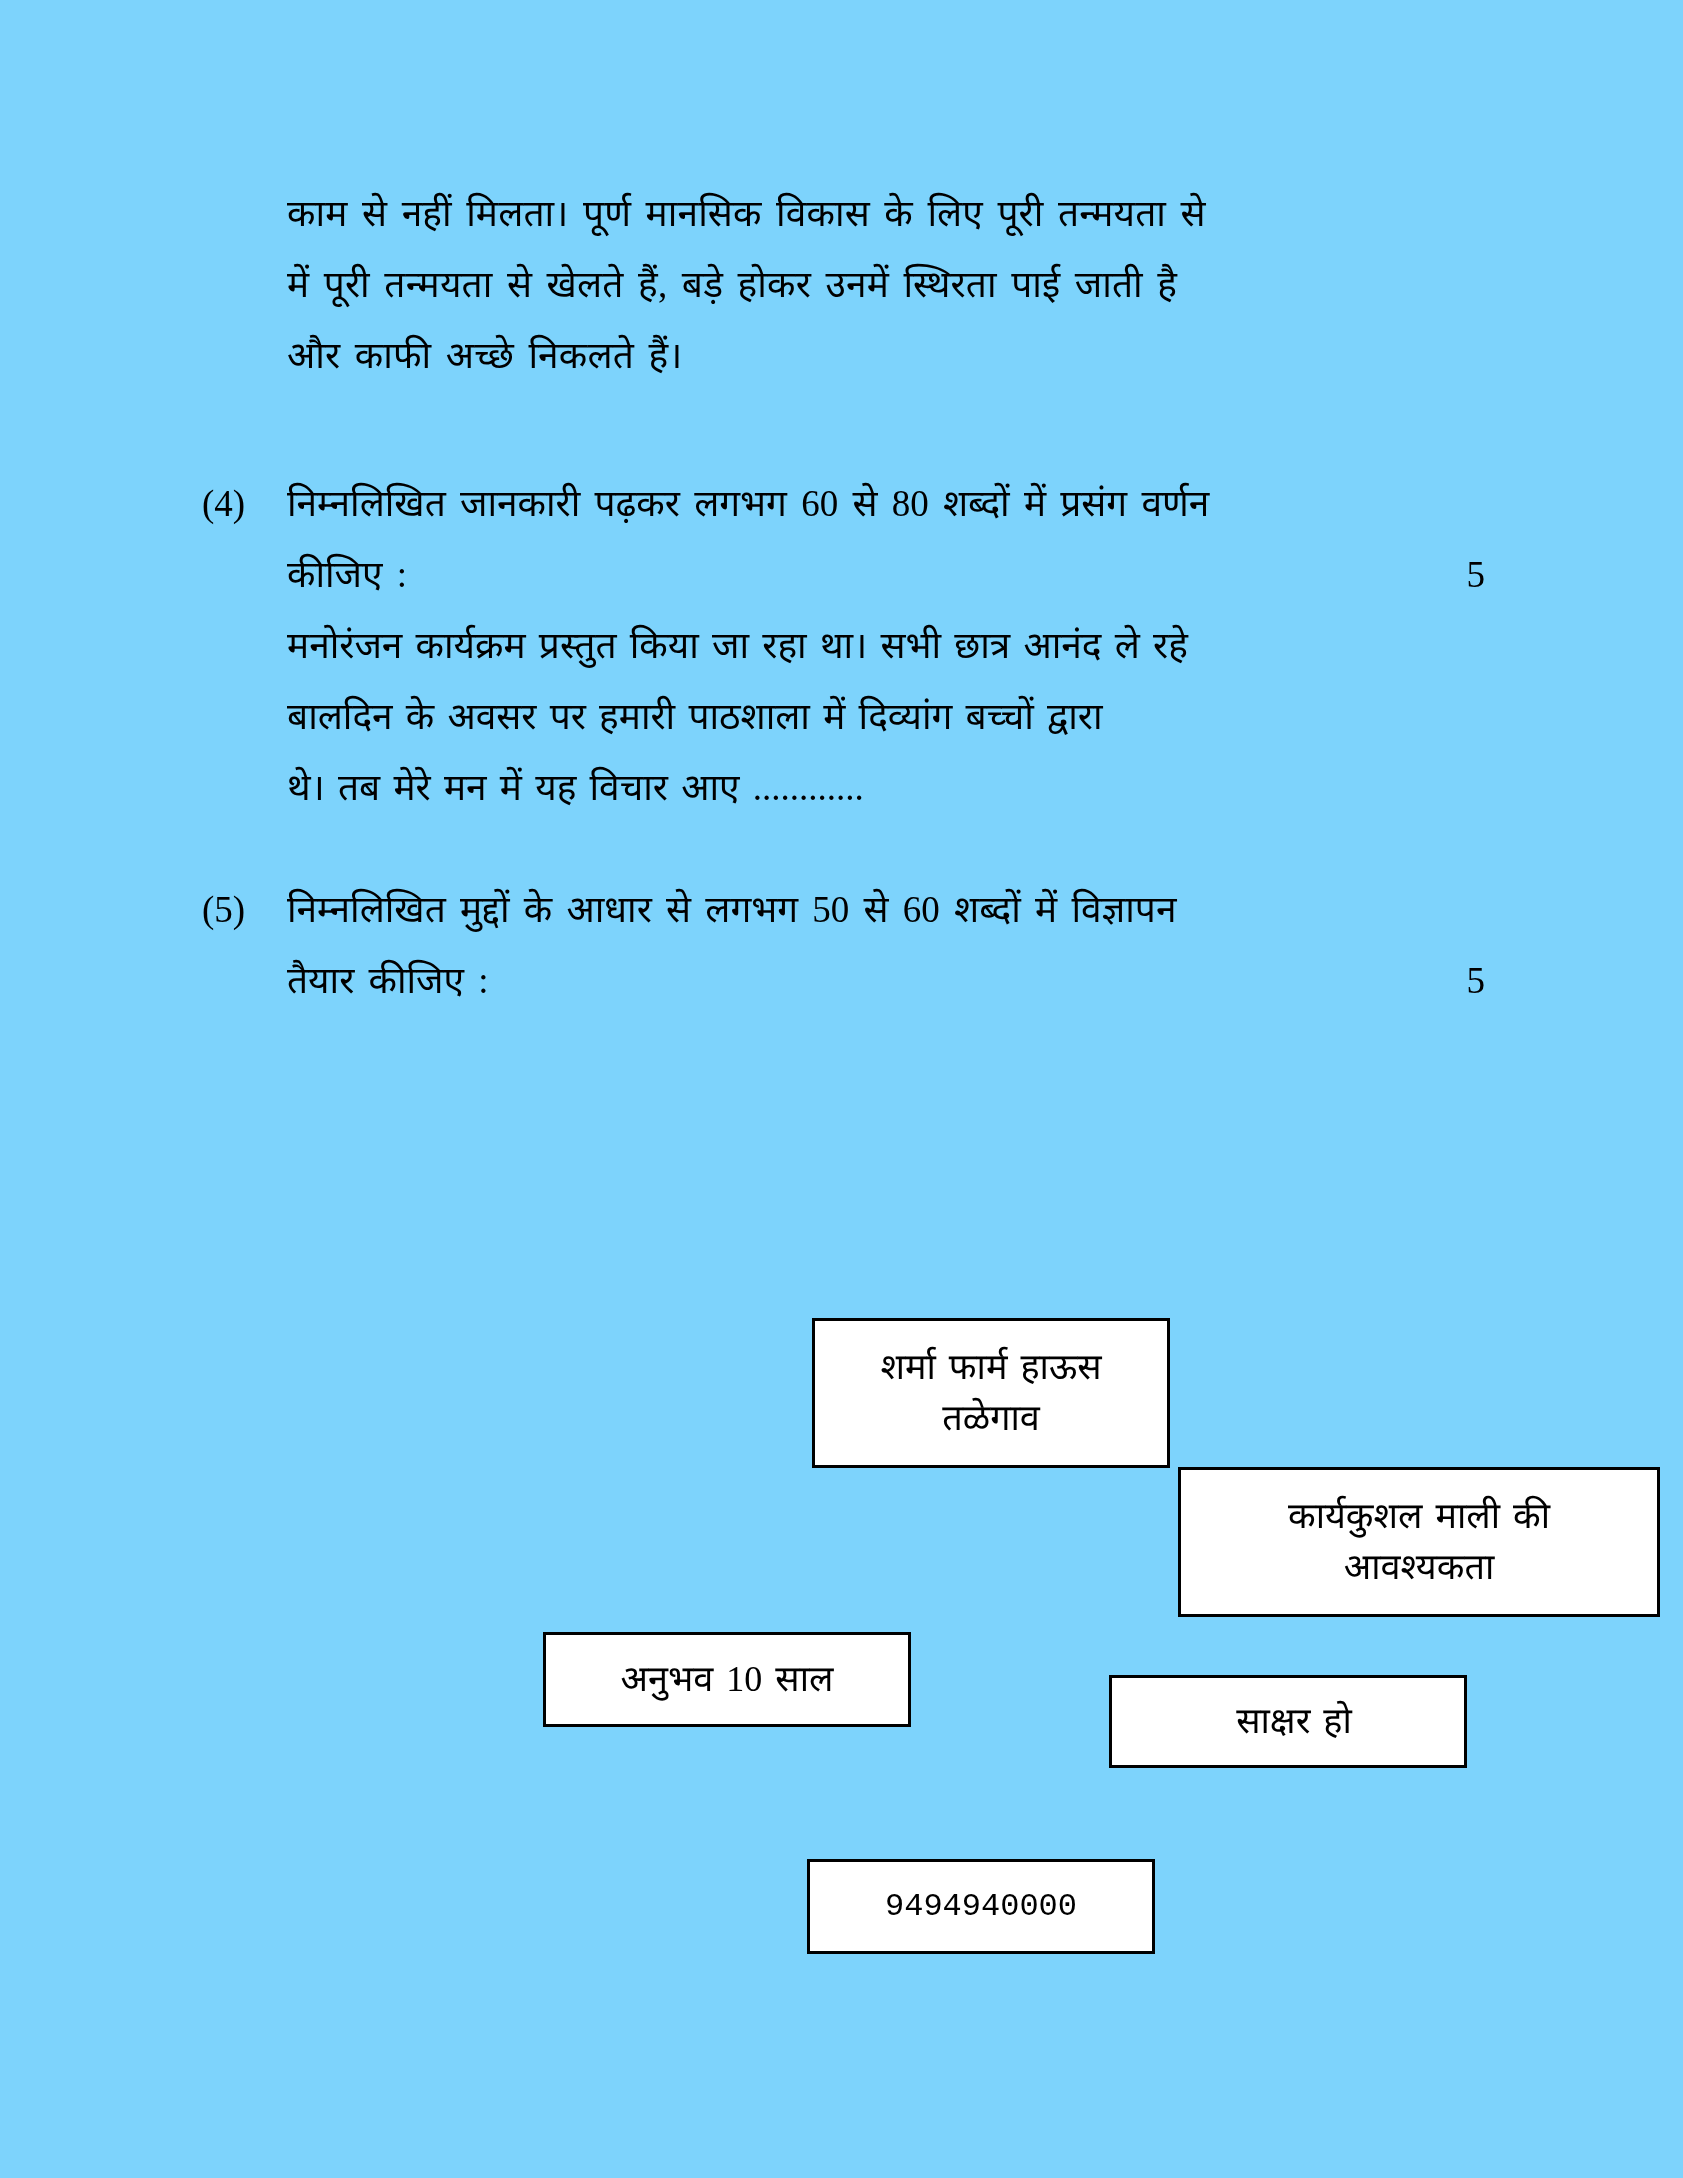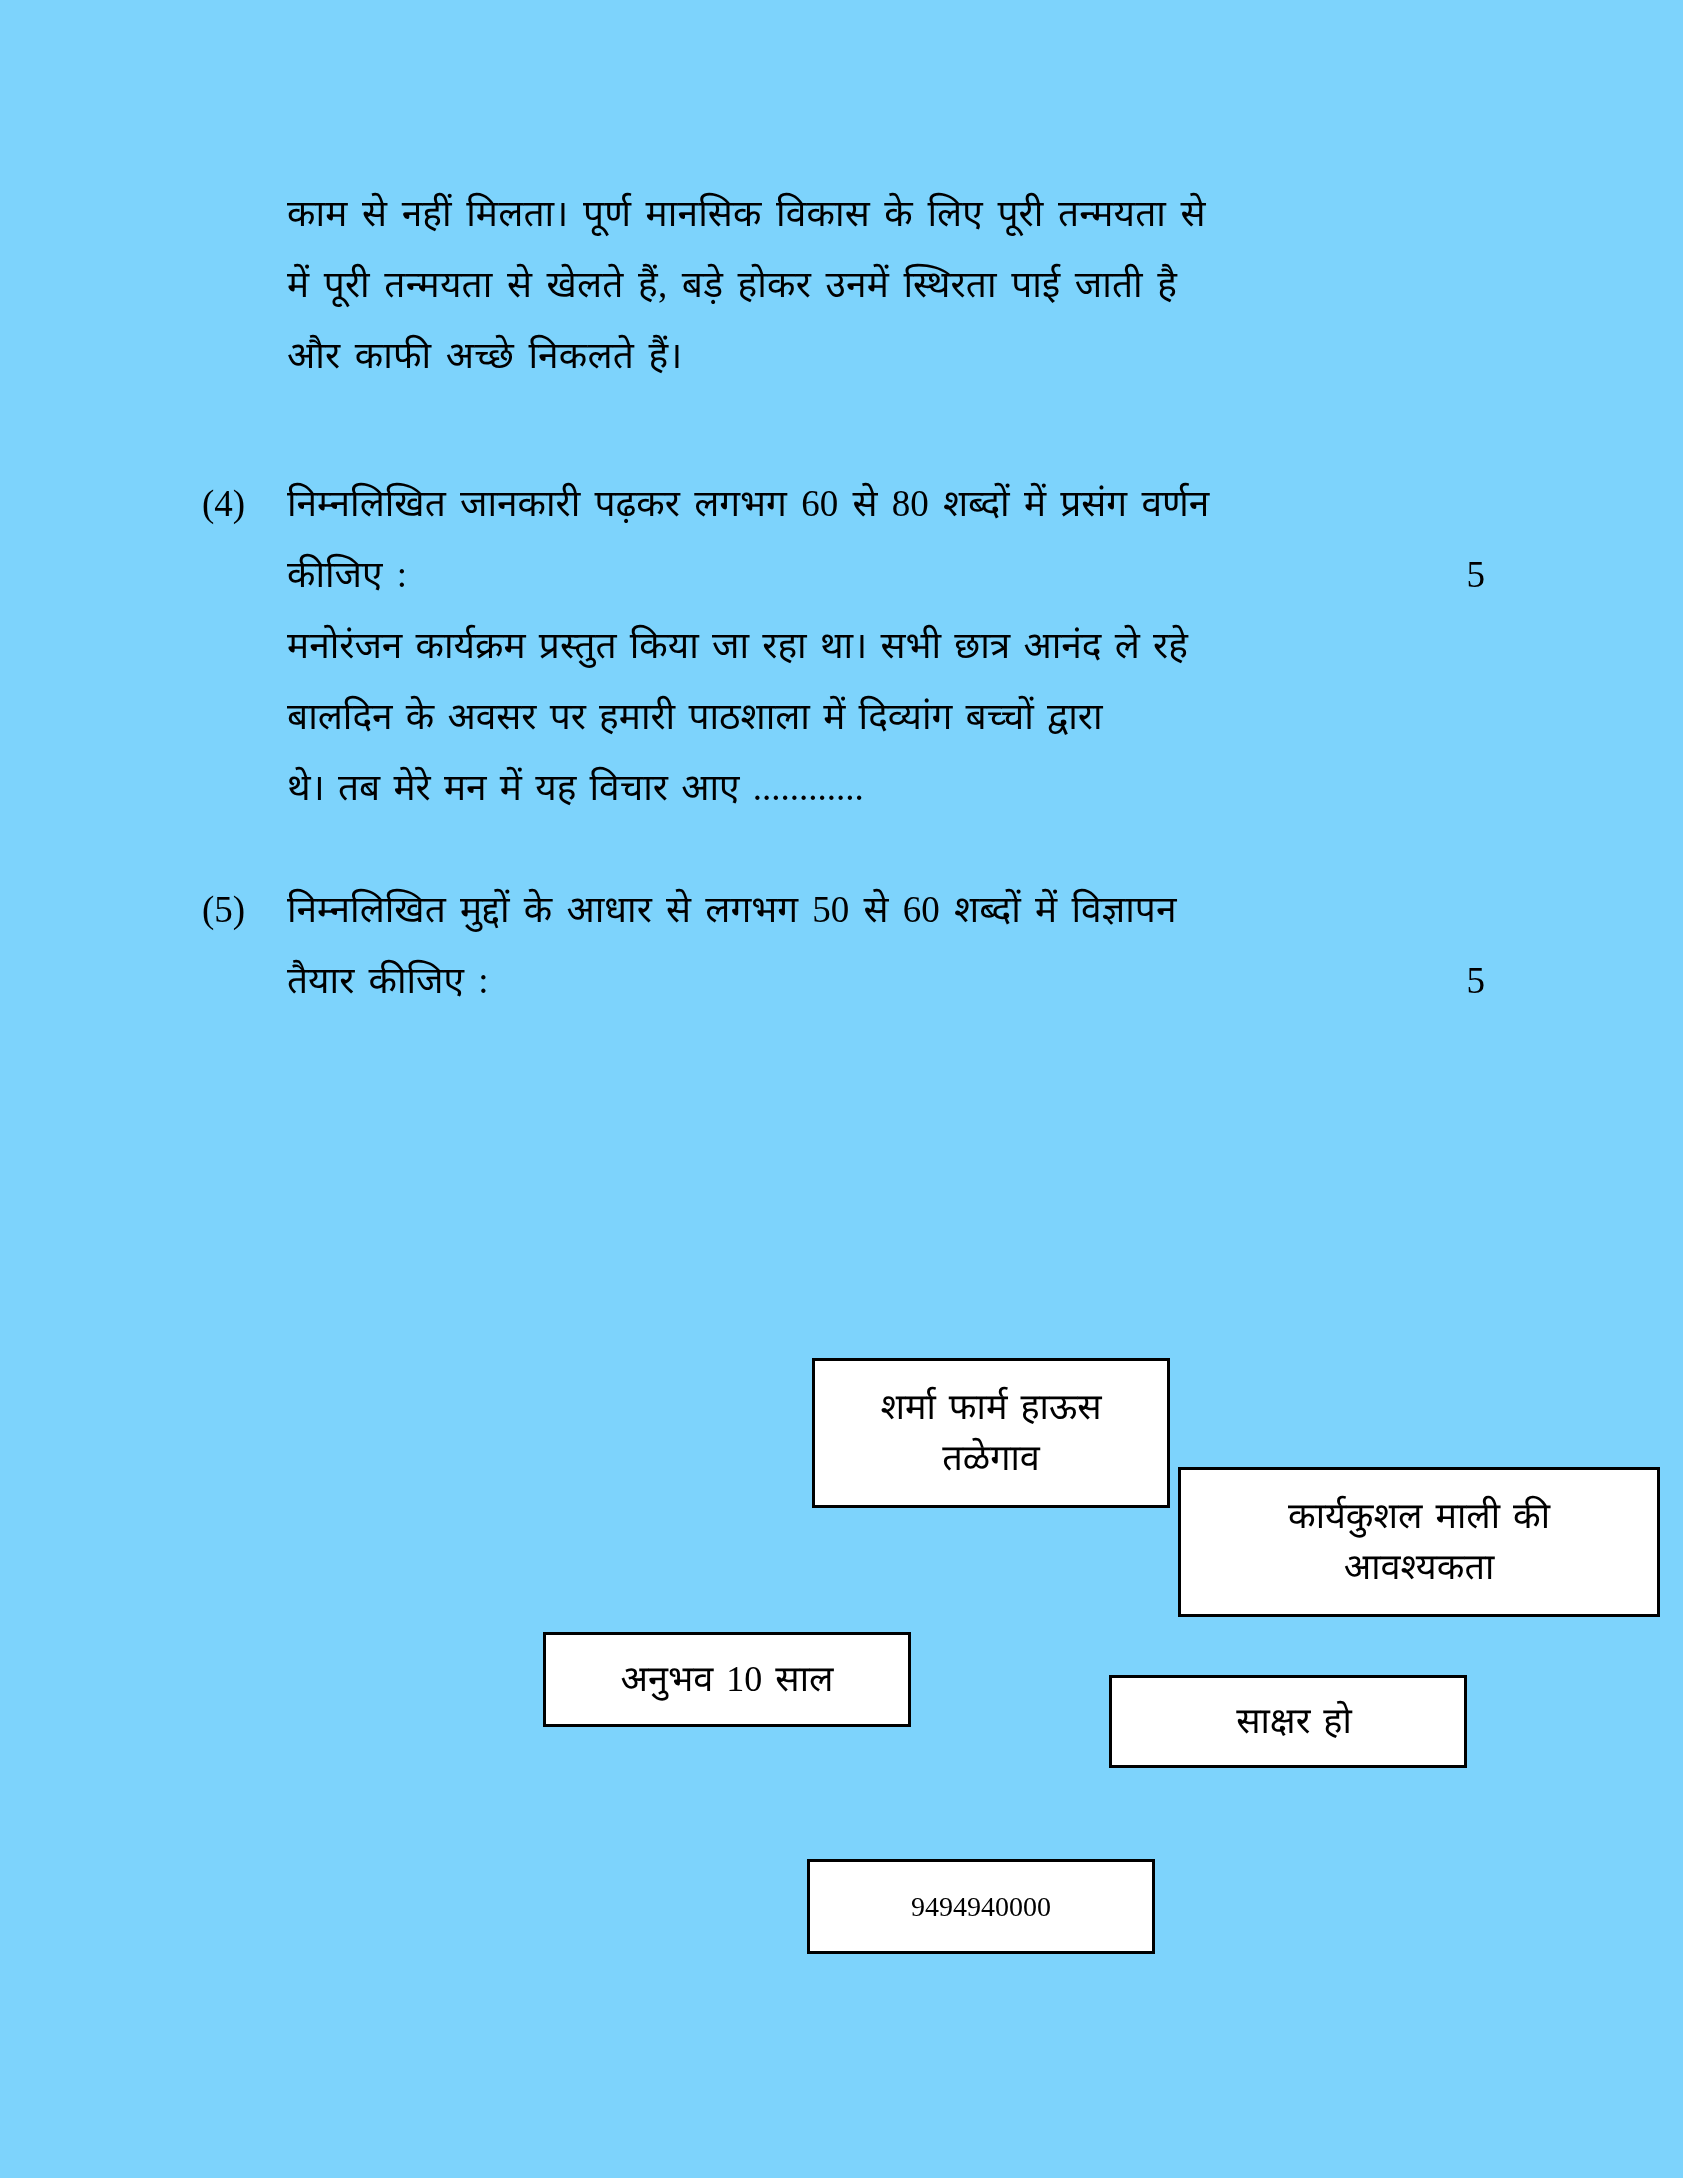--- a/index.html
+++ b/index.html
@@ -105,30 +105,30 @@
     text-align: center;
     font-size: 36px;
     line-height: 51px;
     word-spacing: 4px;
     box-sizing: border-box;
     pointer-events: auto;
   }
 
   .mbox .mline { display: block; white-space: nowrap; }
 
-  #box-farm     { left: 812px;  top: 1358px; width: 358px; height: 150px; }
+  #box-farm     { left: 812px;  top: 1318px; width: 358px; height: 150px; }
   #box-address  { left: 386px;  top: 1443px; width: 361px; height: 95px;  }
   #box-need     { left: 1178px; top: 1467px; width: 482px; height: 150px; }
   #box-exp      { left: 543px;  top: 1632px; width: 368px; height: 95px;  }
   #box-literate { left: 1109px; top: 1675px; width: 358px; height: 93px; padding-left: 12px;  }
   #box-phone    { left: 807px;  top: 1859px; width: 348px; height: 95px;  }
 
   #box-phone .mline {
-    font-family: Liberation Serif, serif;
-    font-size: 28px;
+    font-family: Liberation Mono, monospace;
+    font-size: 32px;
   }
 </style>
 </head>
 <body>
 
 <div class="page">
 
   <div class="content">
 
     <div class="para">

